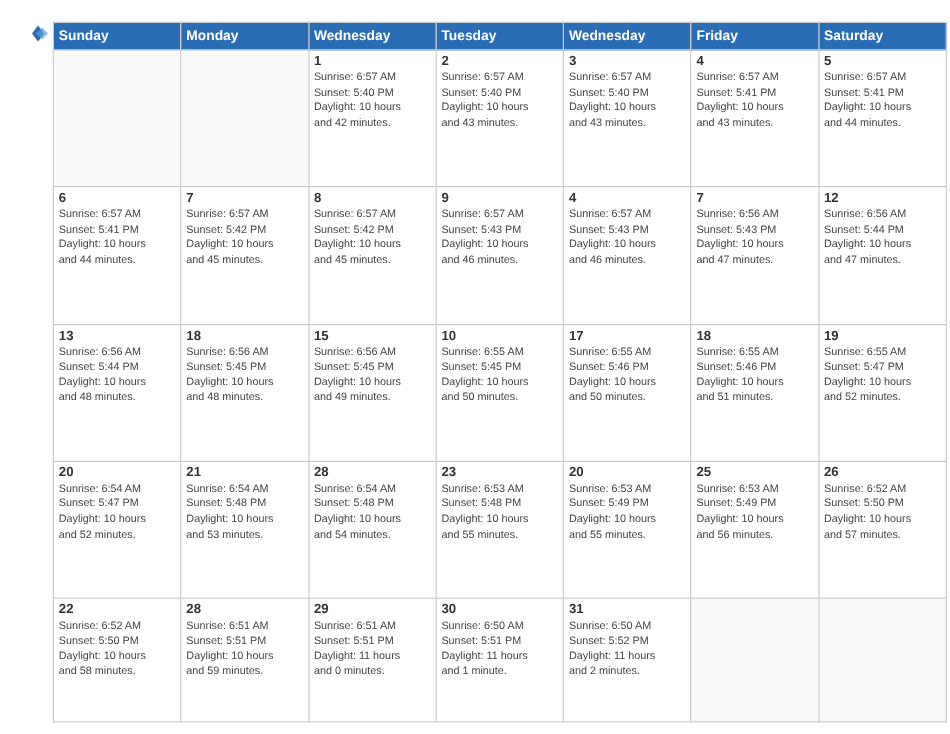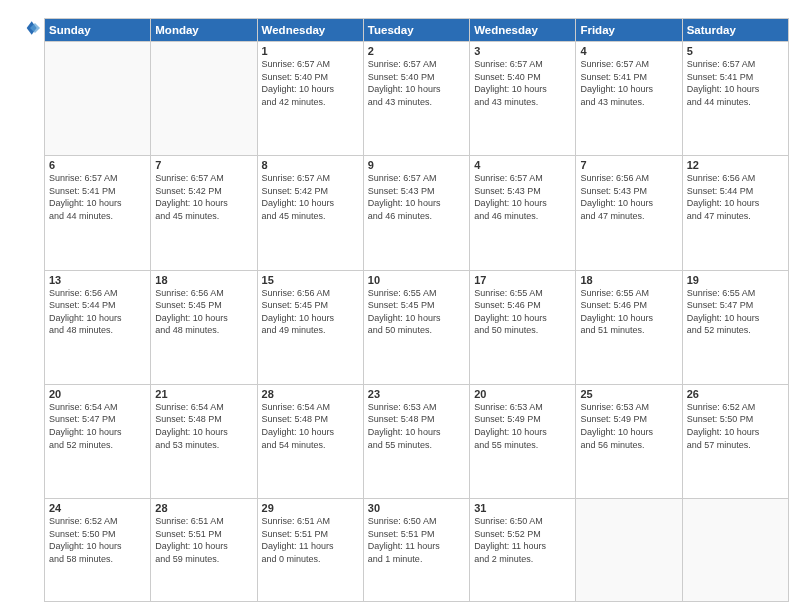--- a/index.html
+++ b/index.html
@@ -244,21 +244,21 @@
           <td><span class="cell-num">25</span><span class="cell-info" style="white-space: pre-line;">Sunrise: 6:53 AM
 Sunset: 5:49 PM
 Daylight: 10 hours
 and 56 minutes.</span></td>
           <td><span class="cell-num">26</span><span class="cell-info" style="white-space: pre-line;">Sunrise: 6:52 AM
 Sunset: 5:50 PM
 Daylight: 10 hours
 and 57 minutes.</span></td>
         </tr>
         <tr>
-          <td><span class="cell-num">24</span><span class="cell-info" style="white-space: pre-line;">Sunrise: 6:52 AM
+          <td><span class="cell-num">22</span><span class="cell-info" style="white-space: pre-line;">Sunrise: 6:52 AM
 Sunset: 5:50 PM
 Daylight: 10 hours
 and 58 minutes.</span></td>
           <td><span class="cell-num">28</span><span class="cell-info" style="white-space: pre-line;">Sunrise: 6:51 AM
 Sunset: 5:51 PM
 Daylight: 10 hours
 and 59 minutes.</span></td>
           <td><span class="cell-num">29</span><span class="cell-info" style="white-space: pre-line;">Sunrise: 6:51 AM
 Sunset: 5:51 PM
 Daylight: 11 hours

